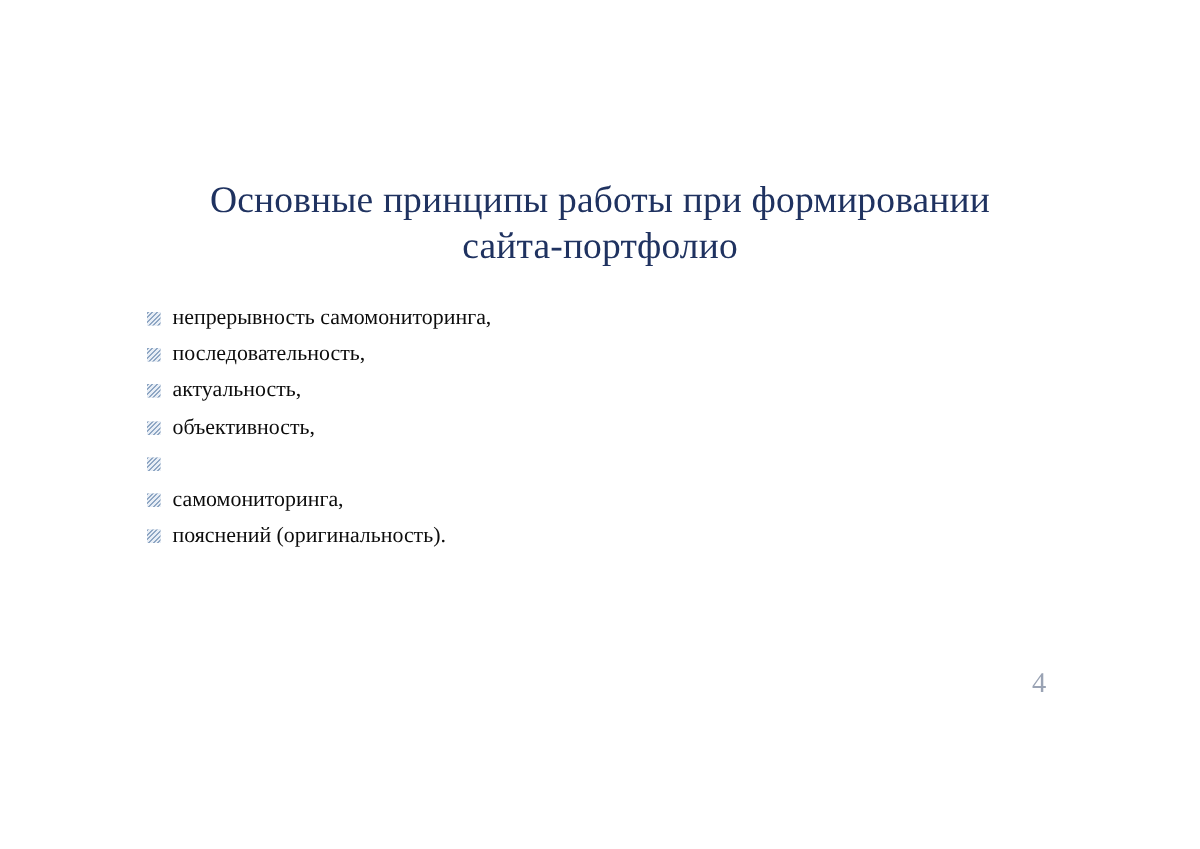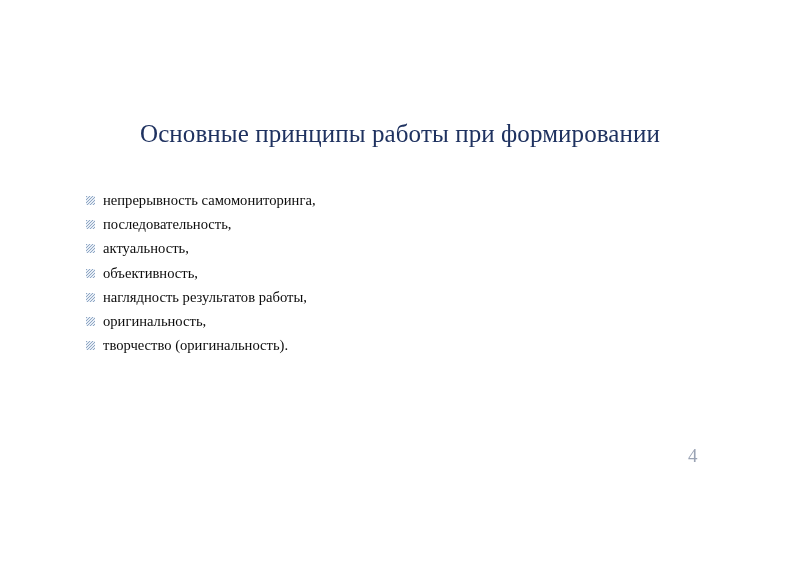--- a/index.html
+++ b/index.html
@@ -40,21 +40,21 @@
     white-space: nowrap;
   }
 
   
   #bullet-list {
     position: absolute;
     left: 86px;
     top: 190px;
     width: 660px;
     list-style: none;
-    margin: 0;
+    margin: 12px;
     padding: 0;
   }
   .bullet-row {
     display: flex;
     align-items: flex-start;
     height: 24.2px;
   }
   .bullet-marker {
     flex: 0 0 auto;
     width: 9px;
@@ -89,20 +89,21 @@
     line-height: 22px;
   }
 </style>
 </head>
 <body>
 
 <div id="slide">
 
   <div id="title-block">
     <div class="title-line">Основные принципы работы при формировании</div>
+    <div class="title-line">сайта-портфолио</div>
   </div>
 
   <ul id="bullet-list">
 
     <li class="bullet-row">
       <span class="bullet-marker"></span>
       <span class="bullet-text">непрерывность самомониторинга,</span>
     </li>
 
     <li class="bullet-row">
@@ -118,30 +119,29 @@
 
     <li class="bullet-row">
       <span class="bullet-marker"></span>
       <span class="bullet-text">объективность,</span>
     </li>
 
 
 
     <li class="bullet-row">
       <span class="bullet-marker"></span>
-      <span class="bullet-text">наглядность результатов работы,</span>
     </li>
 
     <li class="bullet-row">
       <span class="bullet-marker"></span>
-      <span class="bullet-text">оригинальность,</span>
+      <span class="bullet-text">самомониторинга,</span>
     </li>
 
     <li class="bullet-row">
       <span class="bullet-marker"></span>
-      <span class="bullet-text">творчество (оригинальность).</span>
+      <span class="bullet-text">пояснений (оригинальность).</span>
     </li>
 
   </ul>
 
   <div id="page-number">4</div>
 
 </div>
 
 </body></html>

